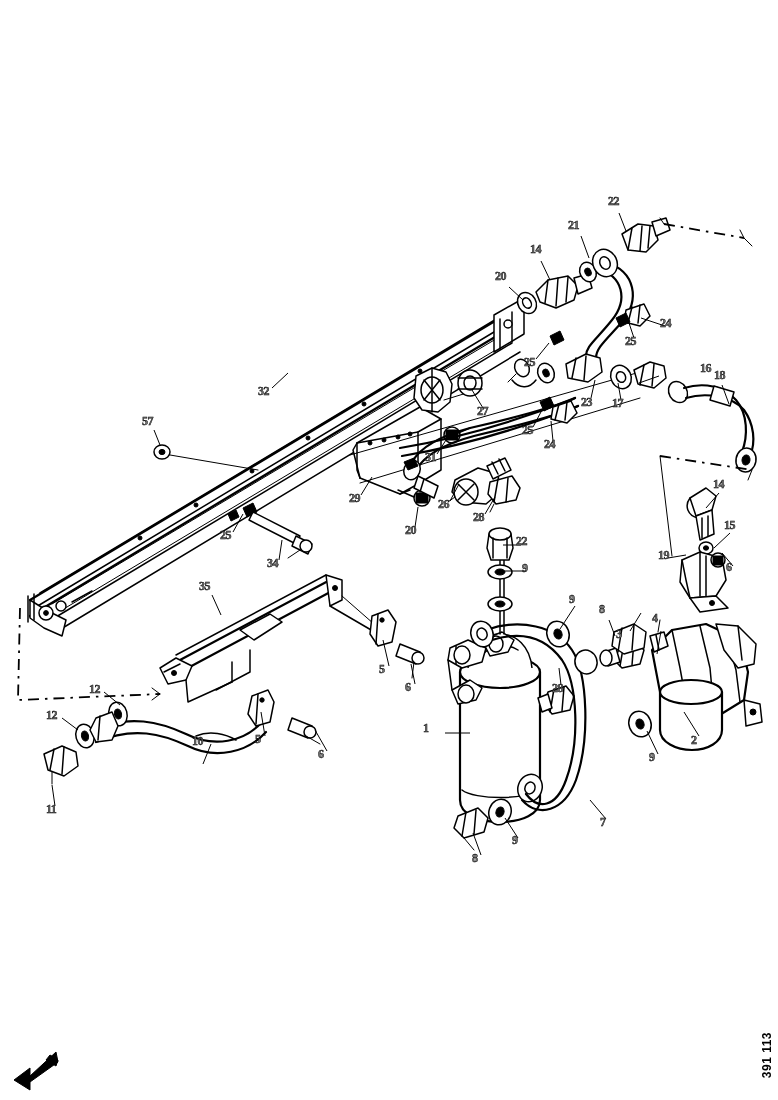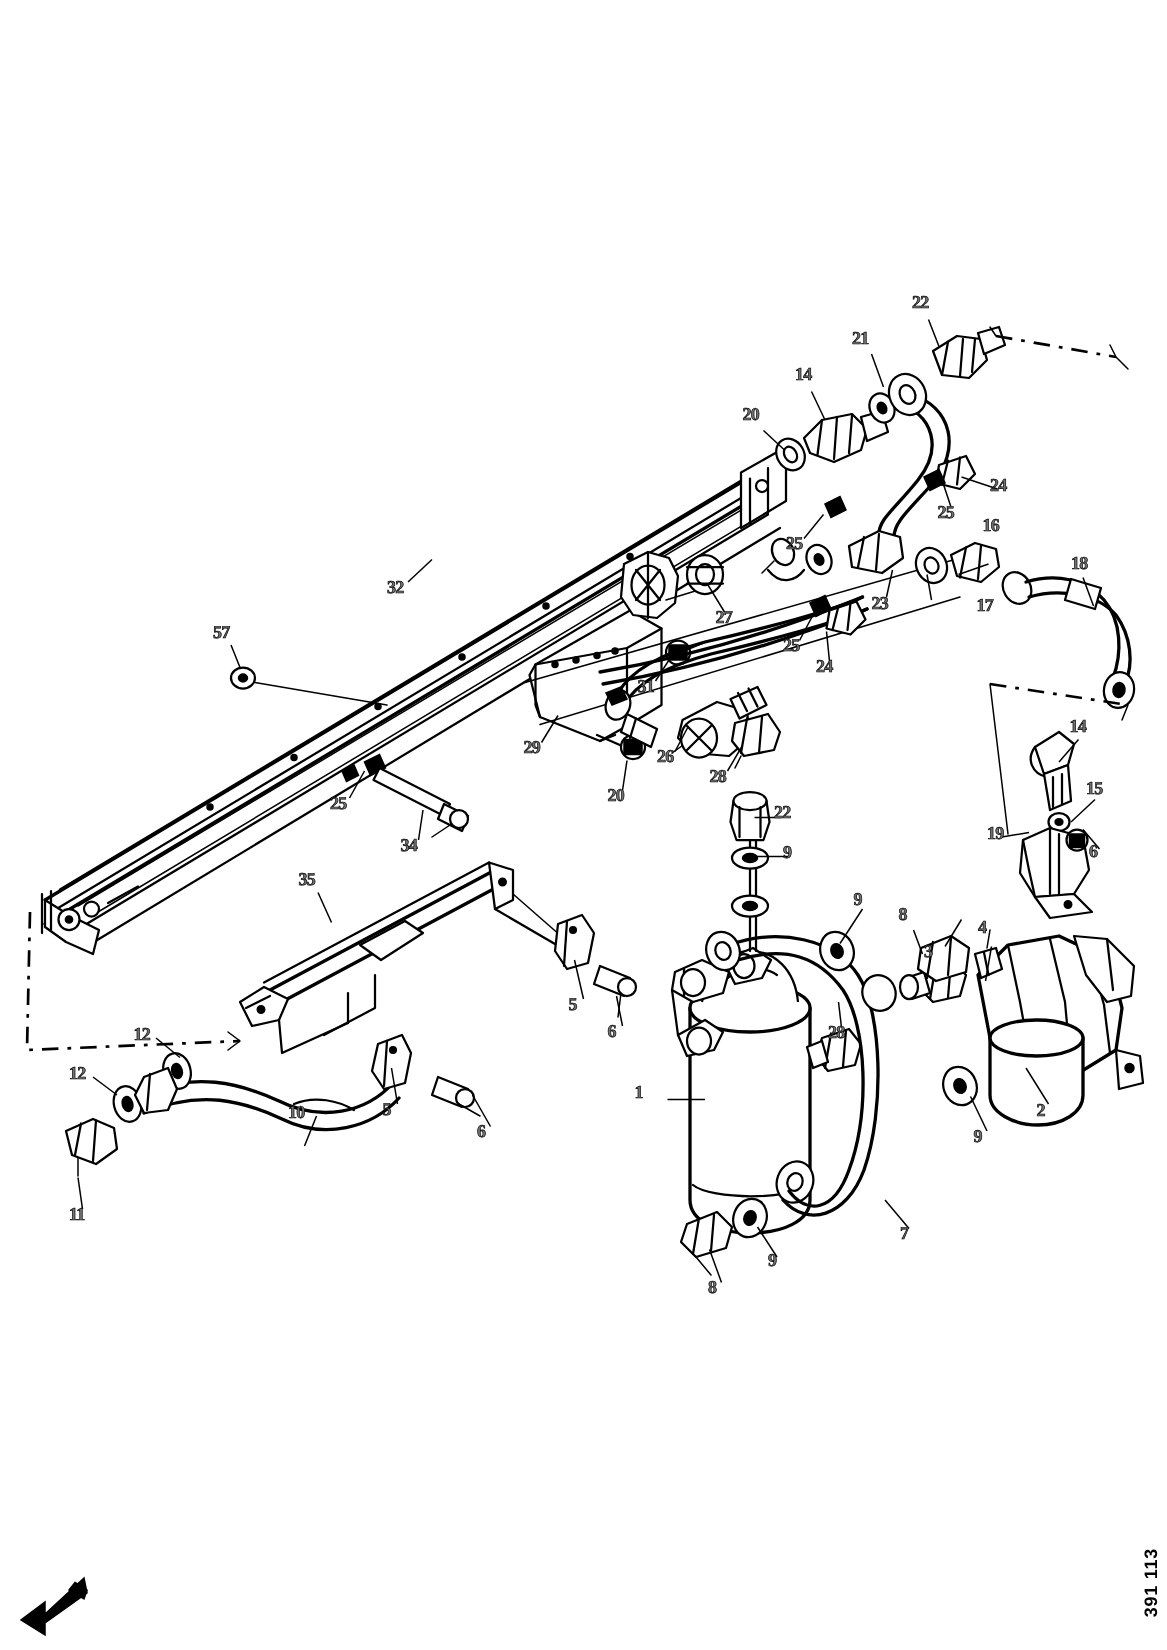--- a/index.html
+++ b/index.html
@@ -551,22 +551,22 @@
       <div class="callout" style="left: 569px; top: 593px;">9</div>
       <div class="callout" style="left: 649px; top: 751px;">9</div>
       <div class="callout" style="left: 512px; top: 834px;">9</div>
       <div class="callout" style="left: 192px; top: 735px;">10</div>
       <div class="callout" style="left: 46px; top: 803px;">11</div>
       <div class="callout" style="left: 89px; top: 683px;">12</div>
       <div class="callout" style="left: 46px; top: 709px;">12</div>
       <div class="callout" style="left: 530px; top: 243px;">14</div>
       <div class="callout" style="left: 713px; top: 478px;">14</div>
       <div class="callout" style="left: 724px; top: 519px;">15</div>
-      <div class="callout" style="left: 655px; top: 344px;">16</div>
-      <div class="callout" style="left: 612px; top: 397px; margin-left: 39px;">17</div>
+      <div class="callout" style="left: 655px; top: 362px; padding-left: 45px;">16</div>
+      <div class="callout" style="left: 612px; top: 397px;">17</div>
       <div class="callout" style="left: 714px; top: 369px;">18</div>
       <div class="callout" style="left: 658px; top: 549px;">19</div>
       <div class="callout" style="left: 495px; top: 270px;">20</div>
       <div class="callout" style="left: 568px; top: 219px;">21</div>
       <div class="callout" style="left: 608px; top: 195px;">22</div>
       <div class="callout" style="left: 516px; top: 535px;">22</div>
       <div class="callout" style="left: 581px; top: 396px; text-align: center;">23</div>
       <div class="callout" style="left: 660px; top: 317px;">24</div>
       <div class="callout" style="left: 544px; top: 438px;">24</div>
       <div class="callout" style="left: 625px; top: 335px;">25</div>

